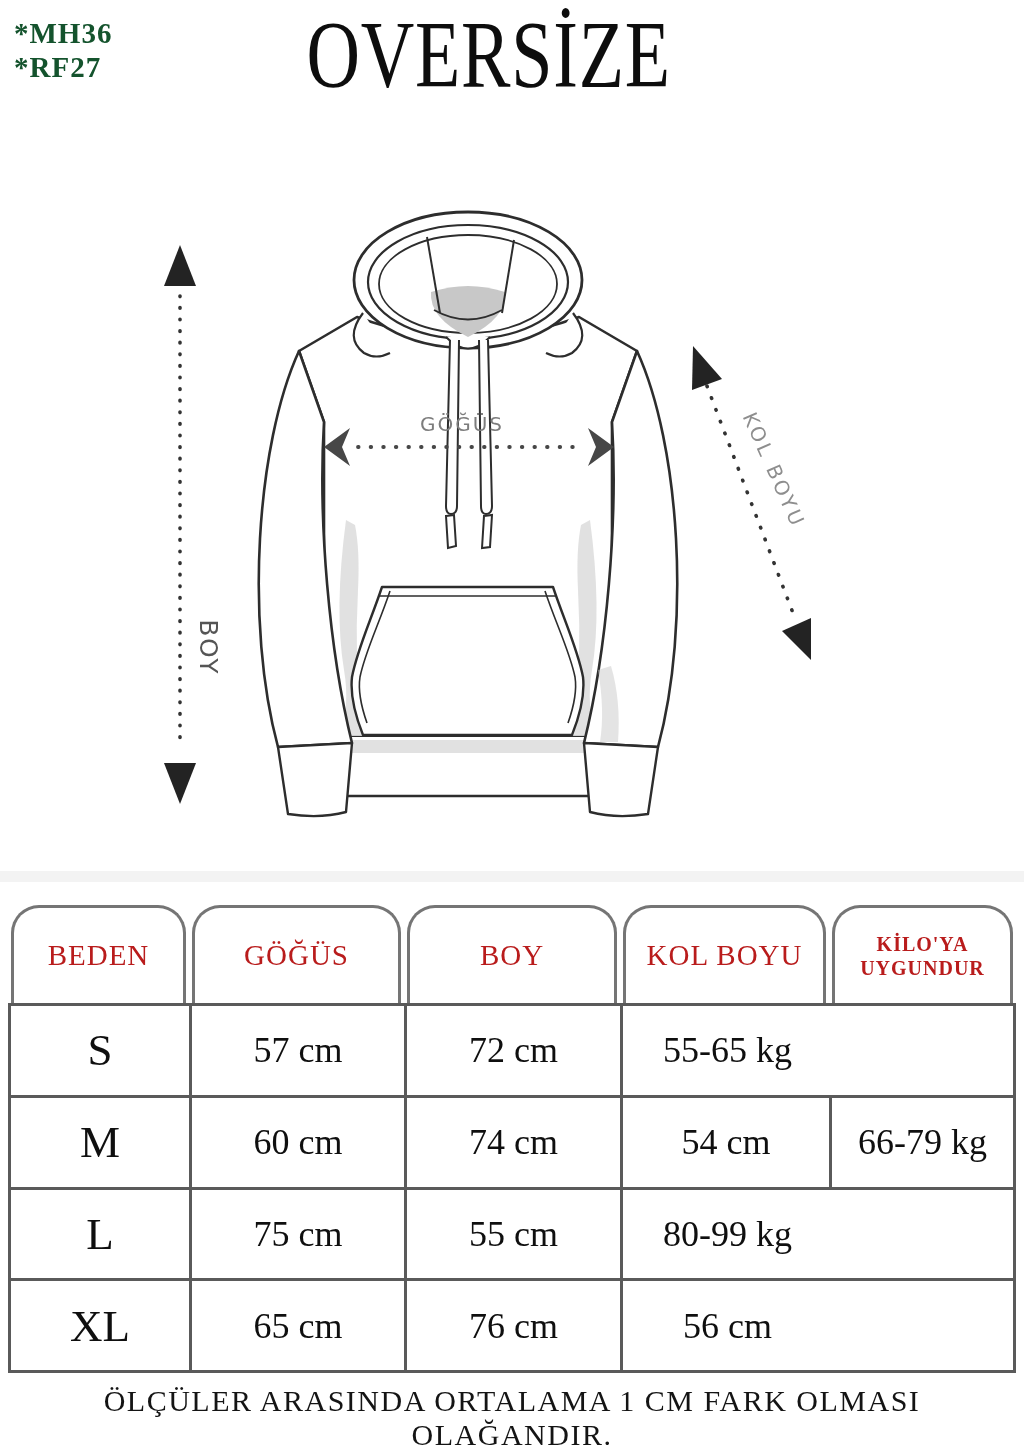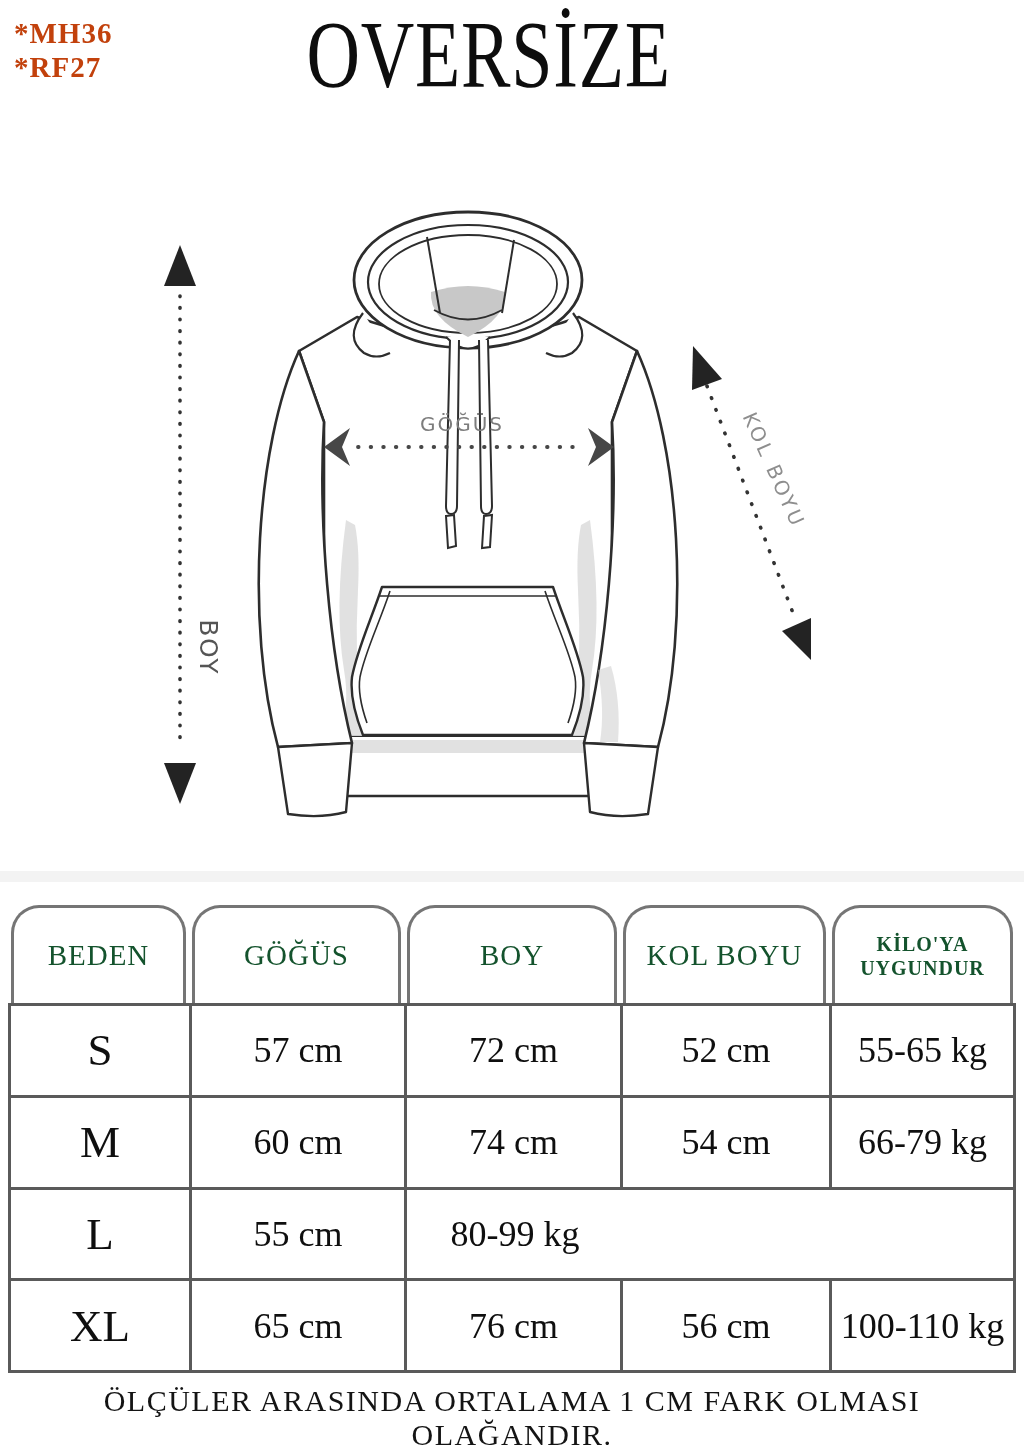--- a/index.html
+++ b/index.html
@@ -1,21 +1,21 @@
 <!DOCTYPE html>
 <html><head>
 <meta charset="utf-8">
 <style>
   html,body{margin:0;padding:0;background:#ffffff;}
   .page{position:relative;width:1024px;height:1449px;background:#fff;overflow:hidden;
         font-family:"Liberation Serif", serif;color:#111;}
 
   
   .codes{position:absolute;left:14px;top:16px;font-size:29px;font-weight:700;
-         line-height:1.18;letter-spacing:1px;color:#c2410c;white-space:pre-line;}
+         line-height:1.18;letter-spacing:1px;color:#14532d;white-space:pre-line;}
 
   
   .title-wrap{position:absolute;left:0;top:8px;width:1024px;text-align:center;padding-right:46px;box-sizing:border-box;}
   .title{display:inline-block;font-size:95px;font-weight:400;color:#0d0d0d;
          transform:scaleX(0.78);transform-origin:center;letter-spacing:1px;line-height:1;}
 
   
   .scan-band{position:absolute;left:0;top:871px;width:1024px;height:11px;background:#e9e9e9;opacity:.55;}
 
   
@@ -25,21 +25,21 @@
   .lbl-length{left:152px;top:633px;width:112px;font-size:25px;color:#555;letter-spacing:2px;
               transform:rotate(90deg);}
   .lbl-sleeve{left:689px;top:458px;width:170px;font-size:20px;color:#8e8e8e;letter-spacing:3px;
               transform:rotate(66deg);}
 
   
   .size-table{position:absolute;left:8px;top:905px;width:1008px;}
   .thead{display:grid;grid-template-columns:181px 215px 216px 209px 187px;height:98px;}
   .tab{margin:0 3px;border:3px solid #757575;border-bottom:none;border-radius:28px 28px 0 0;
        background:#fff;display:flex;align-items:center;justify-content:center;text-align:center;
-       font-size:29px;color:#14532d;letter-spacing:1px;}
+       font-size:29px;color:#b91c1c;letter-spacing:1px;}
   .tab:last-child{font-size:20px;line-height:1.2;font-weight:bold;}
   .tab:last-child .hdr{max-width:130px;}
   .tbody{border:3px solid #5a5a5a;border-top:none;height:370px;display:flex;flex-direction:column;box-sizing:border-box;}
   .trow{display:grid;grid-template-columns:181px 215px 216px 209px auto;flex:1;
         border-top:3px solid #5a5a5a;box-sizing:border-box;}
   .tcell{border-right:3px solid #5a5a5a;display:flex;align-items:center;justify-content:center;
          font-size:36px;color:#0f0f0f;box-sizing:border-box;}
   .tcell:last-child{border-right:none;}
   .tcell.size{font-size:45px;}
 
@@ -149,40 +149,39 @@
         </div>
       <div class="tab">
           <span class="hdr">KİLO'YA UYGUNDUR</span>
         </div>
     </div>
     <div class="tbody">
       <div class="trow">
         <div class="tcell size">S</div>
         <div class="tcell">57 cm</div>
         <div class="tcell">72 cm</div>
-        <div class="tcell">52 cm</div>
         <div class="tcell">55-65 kg</div>
       </div>
       <div class="trow">
         <div class="tcell size">M</div>
         <div class="tcell">60 cm</div>
         <div class="tcell">74 cm</div>
         <div class="tcell">54 cm</div>
         <div class="tcell">66-79 kg</div>
       </div>
       <div class="trow">
         <div class="tcell size">L</div>
+        <div class="tcell">75 cm</div>
         <div class="tcell">55 cm</div>
         <div class="tcell">80-99 kg</div>
       </div>
       <div class="trow">
         <div class="tcell size">XL</div>
         <div class="tcell">65 cm</div>
         <div class="tcell">76 cm</div>
         <div class="tcell">56 cm</div>
-        <div class="tcell">100-110 kg</div>
       </div>
     </div>
   </div>
 
   <div class="footnote">ÖLÇÜLER ARASINDA ORTALAMA 1 CM FARK OLMASI OLAĞANDIR.</div>
 
 </div>
 
 </body></html>

